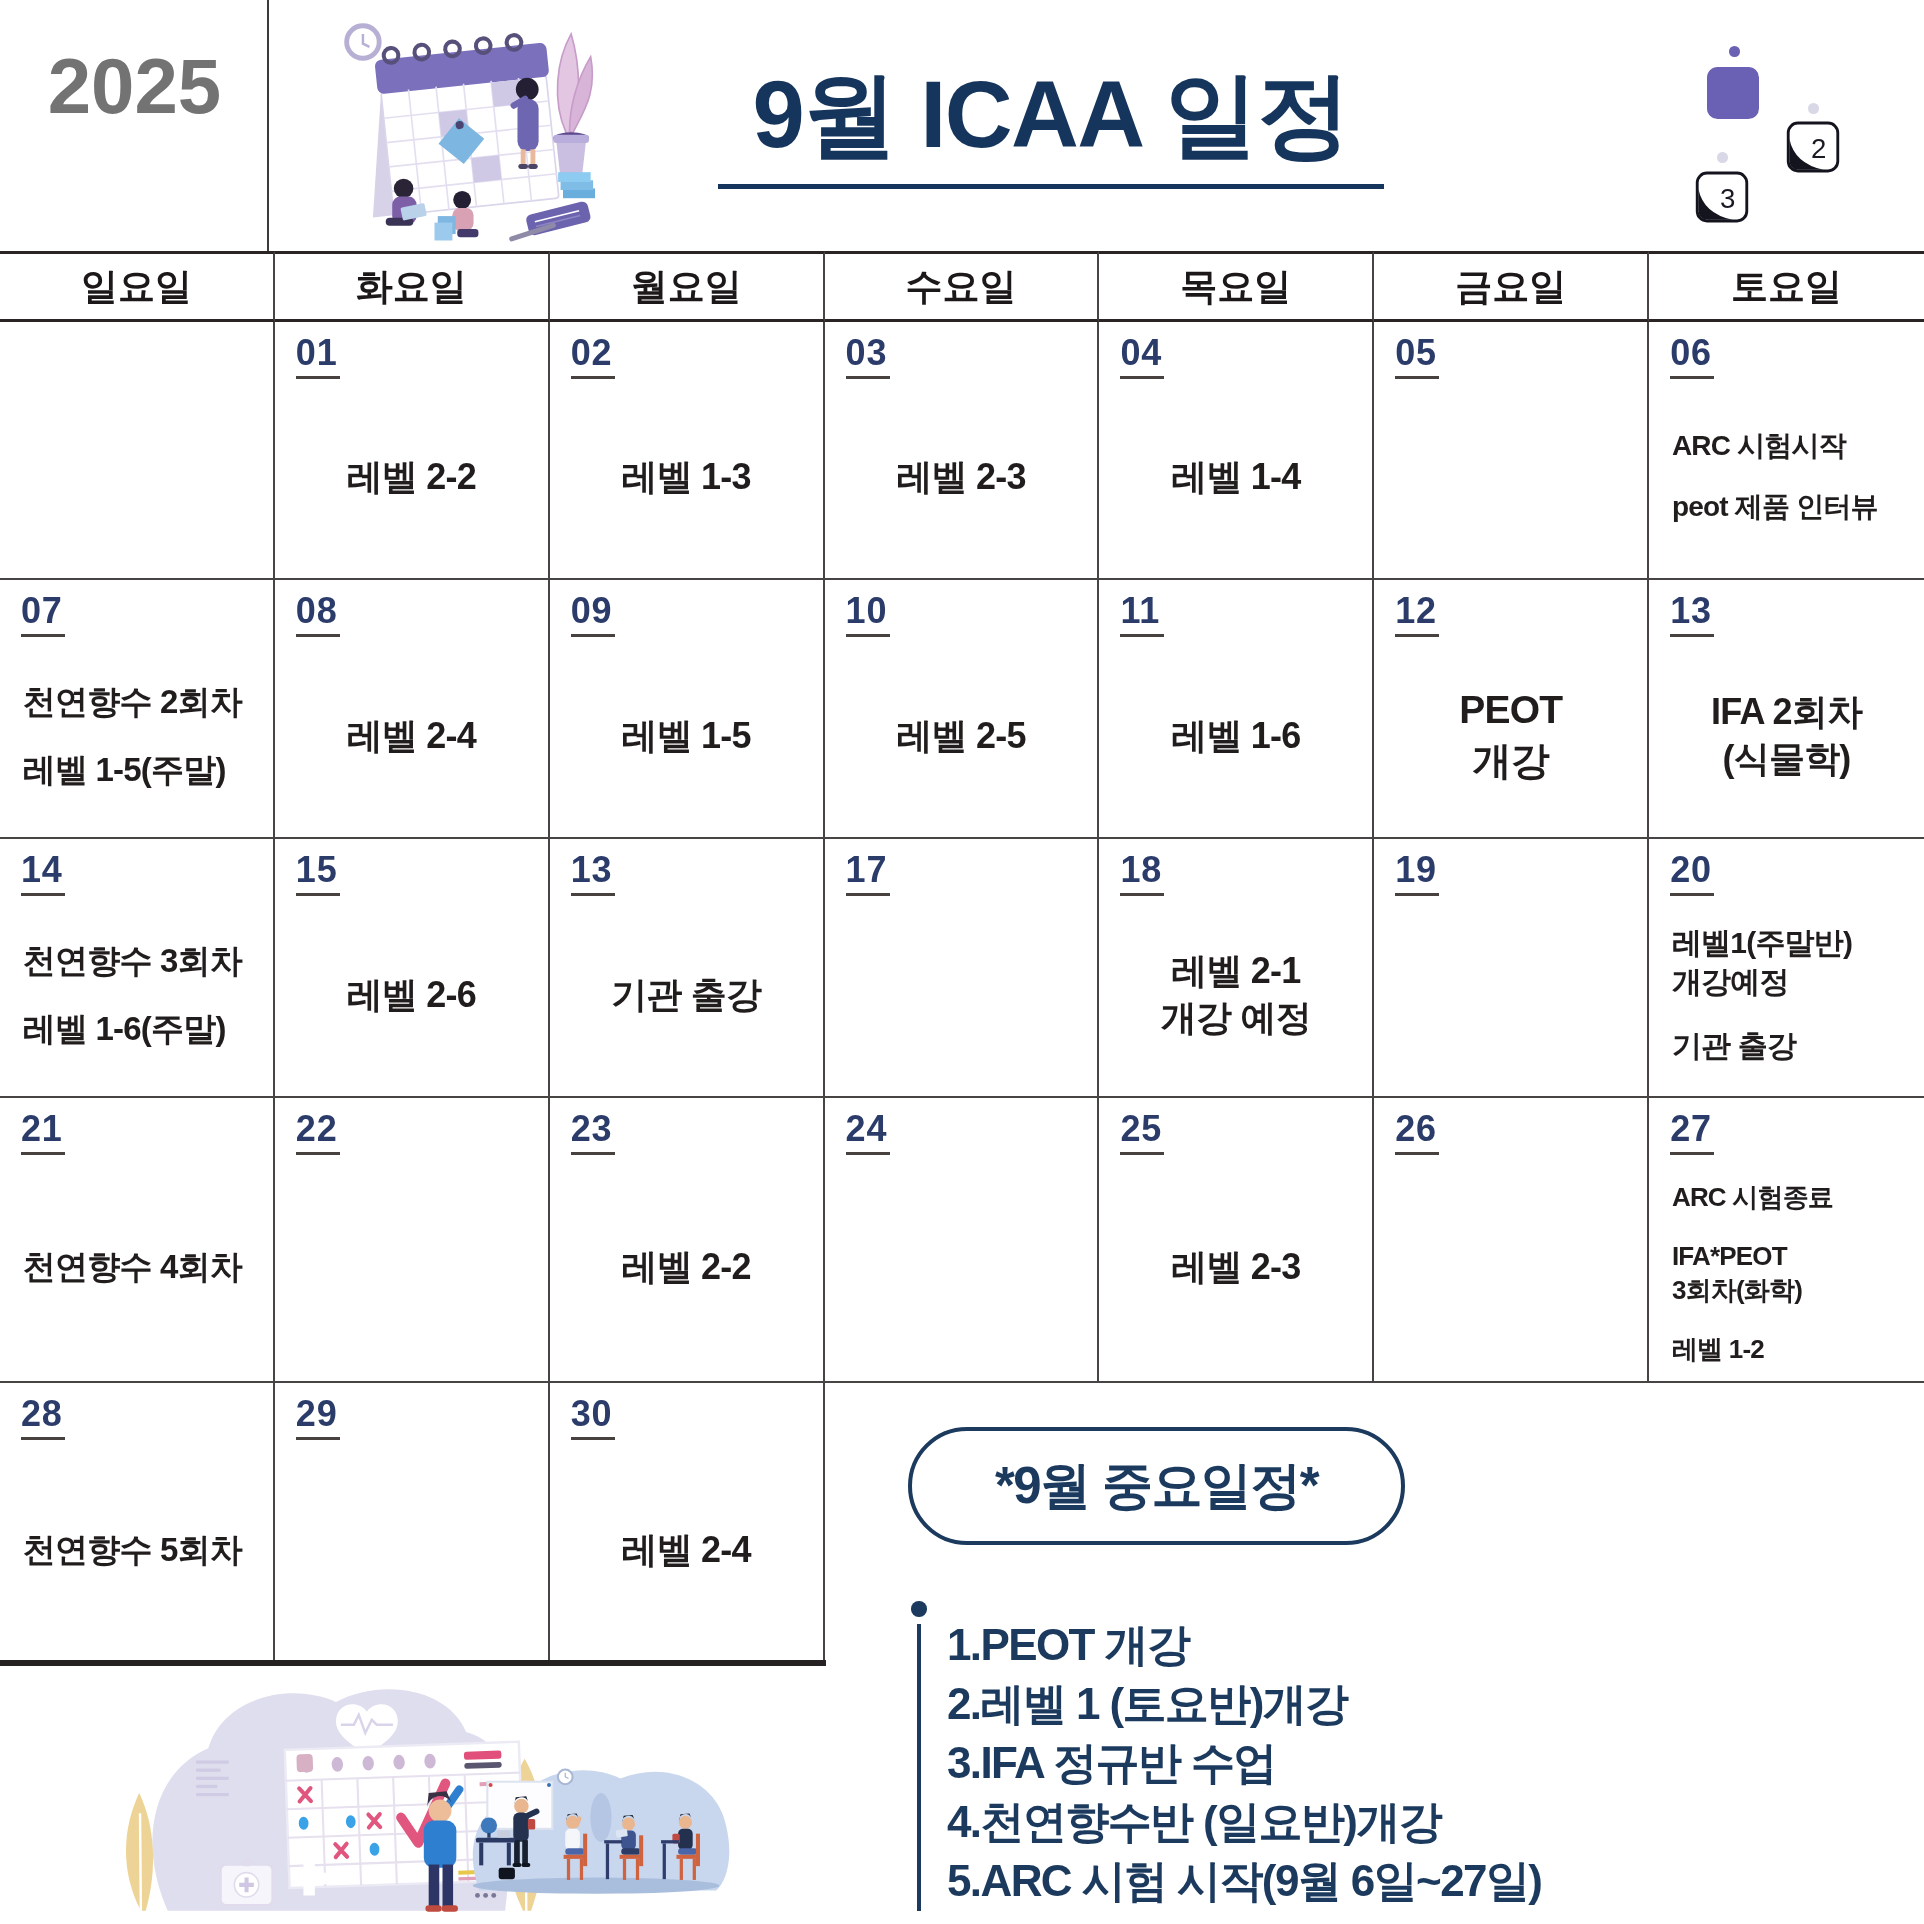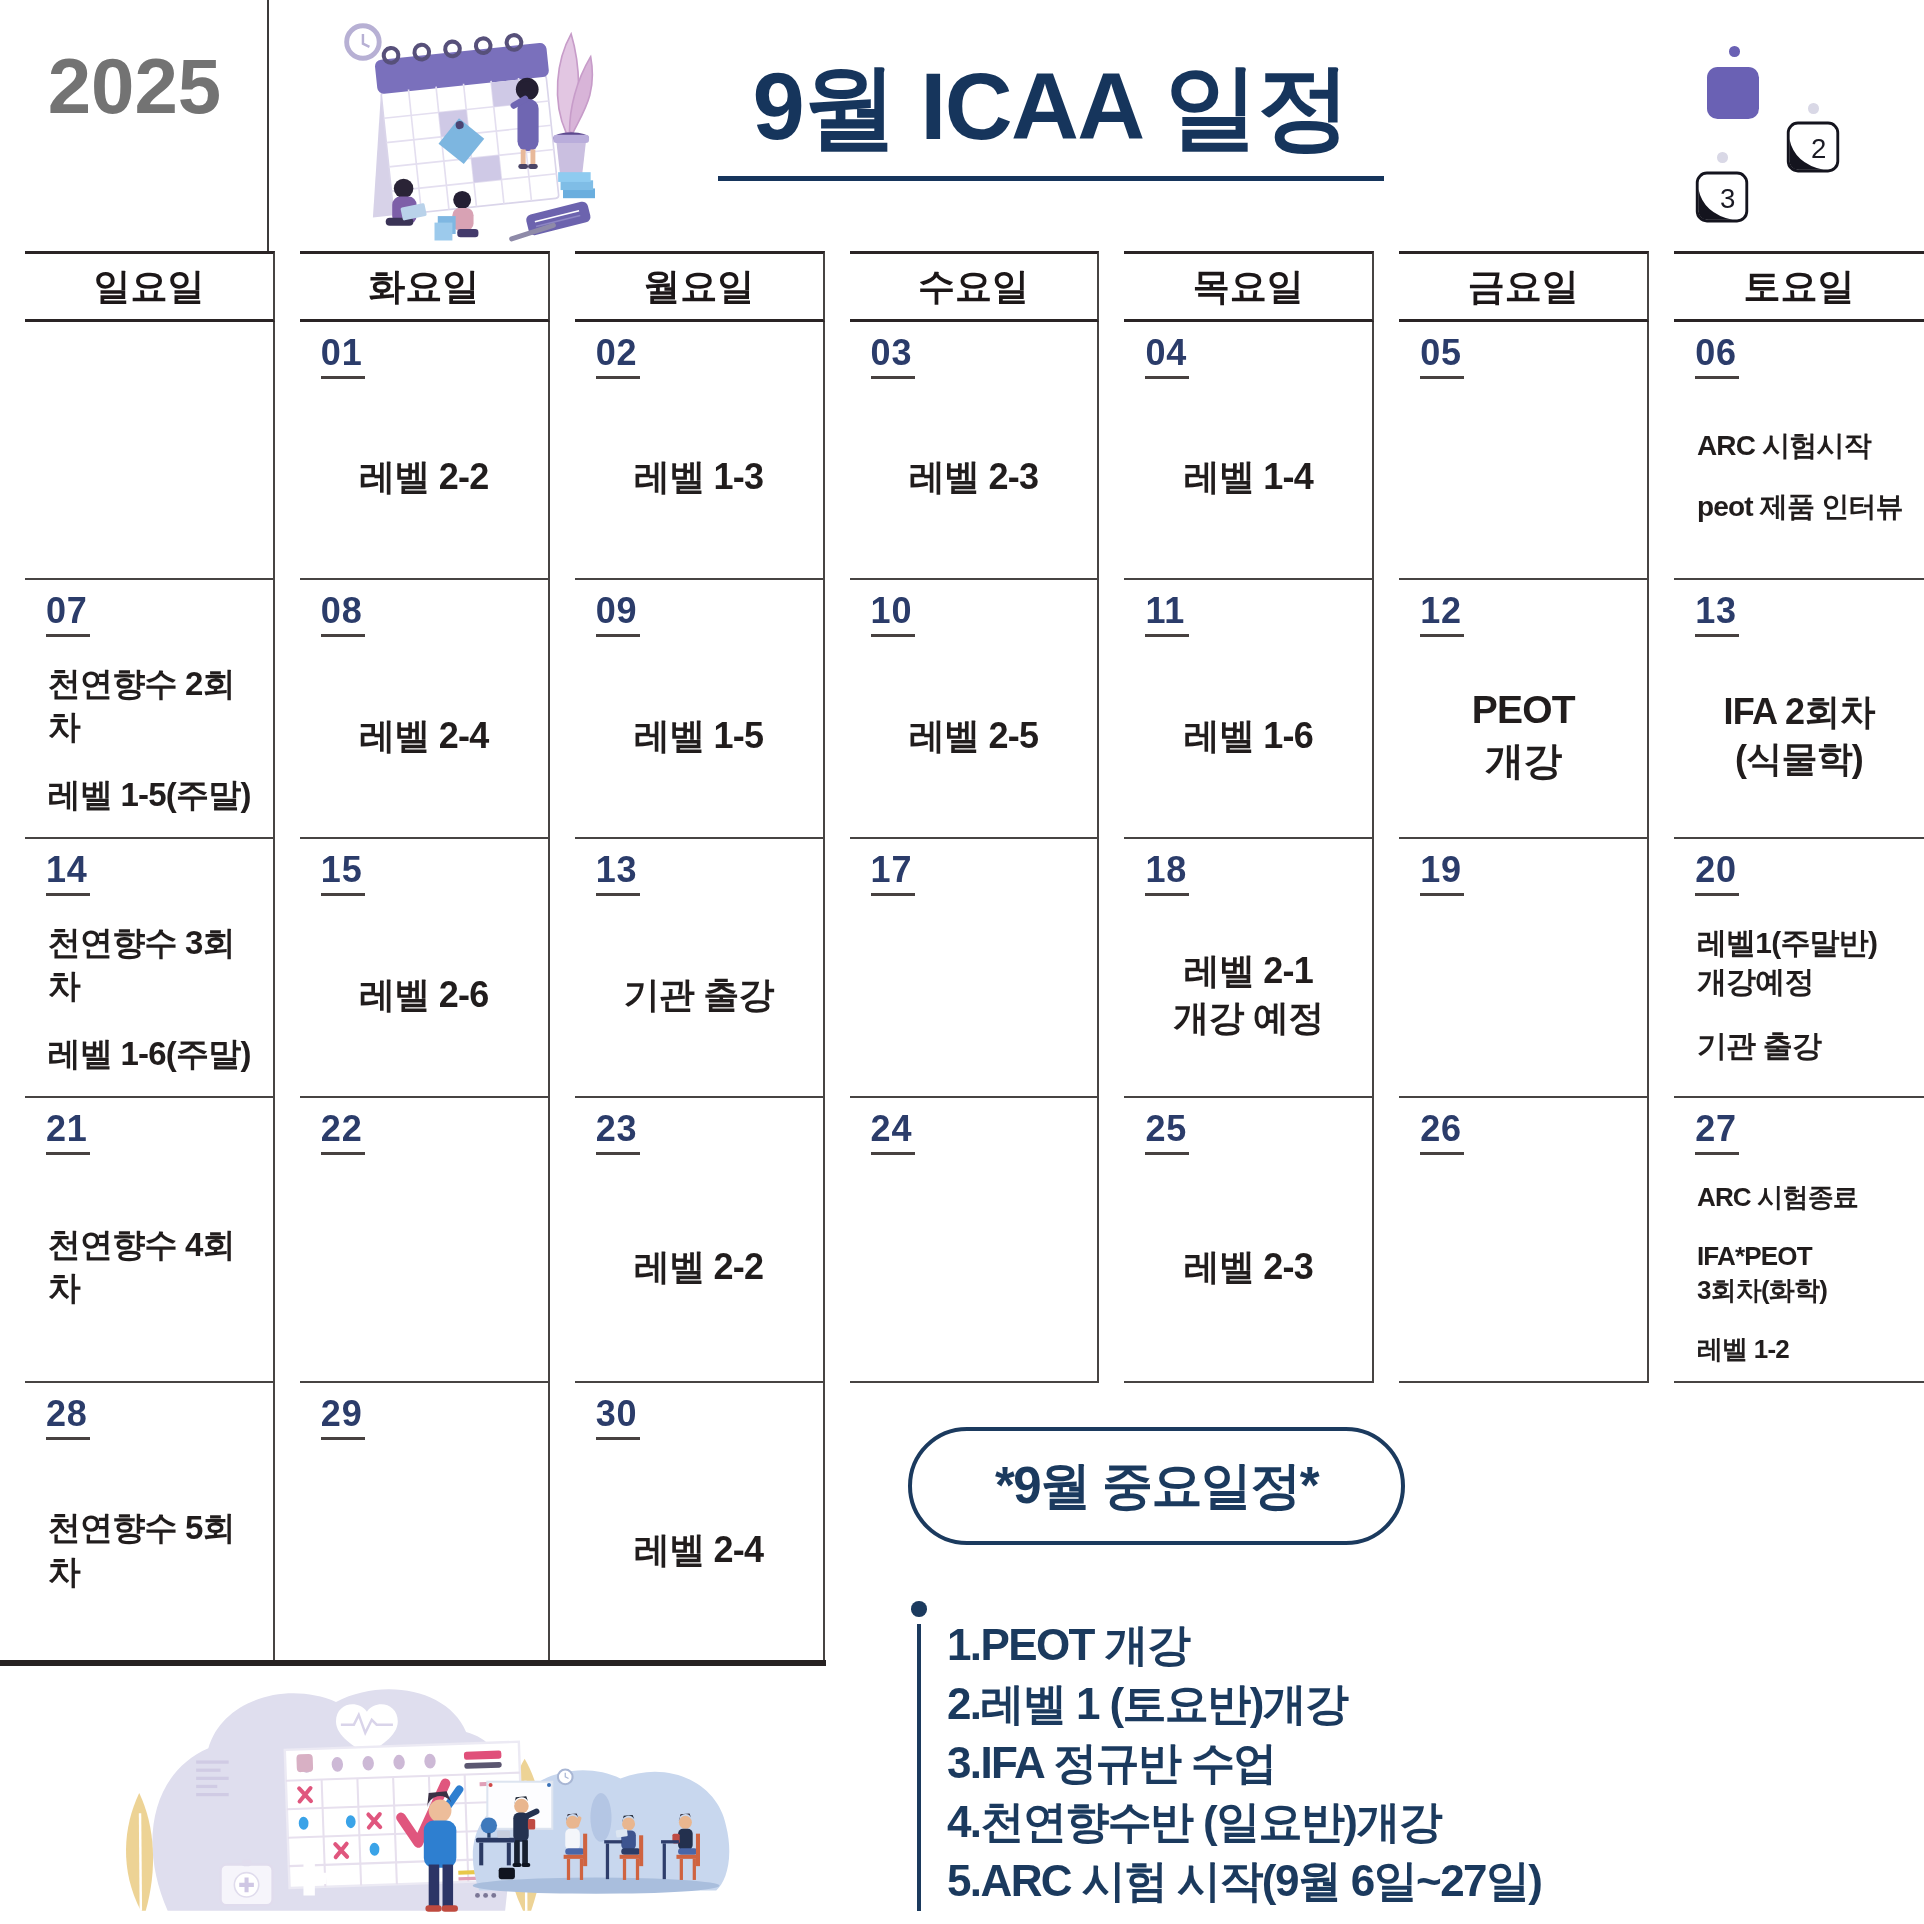--- a/index.html
+++ b/index.html
@@ -8,34 +8,34 @@
     font-family:"Liberation Sans","DejaVu Sans",sans-serif;overflow:hidden;
     -webkit-font-smoothing:antialiased;
   }
   
   .year{
     position:absolute;left:0;top:41px;width:269px;text-align:center;
     font-size:78px;font-weight:bold;color:#737373;letter-spacing:0;
   }
   .top-divider{position:absolute;left:267px;top:0;width:2.4px;height:251px;background:#3c3a3a;}
   .title-wrap{position:absolute;left:603px;top:55px;width:896px;text-align:center;}
-  .title{font-size:94px;font-weight:bold;color:#16355c;letter-spacing:-1.6px;line-height:1.1;margin:0;}
+  .title{font-size:94px;font-weight:bold;color:#16355c;letter-spacing:-1.6px;line-height:1.1;margin:8px;}
   .title-underline{width:666px;height:4.9px;background:#16355c;margin:18px auto 0;}
   .hdr-illu{position:absolute;left:322px;top:3.3px;}
   
   .deco-dot{position:absolute;border-radius:50%;}
   .deco-square{position:absolute;left:1707px;top:67px;width:52px;height:52px;border-radius:10.6px;background:#6a61b4;}
   .page-badge{position:absolute;}
   
   #grid{
     position:absolute;left:0;top:251px;width:1924px;
     display:grid;grid-template-columns:repeat(7,1fr);
     grid-template-rows:71px 258px 259px 259px 285px 280px;
   }
-  #grid > div{box-sizing:border-box;margin-left:25px;}
+  #grid > div{box-sizing:border-box;}
   .dow{
     border-top:3.3px solid #2a2425;border-bottom:3.3px solid #2a2425;
     display:flex;align-items:center;justify-content:center;
     font-size:37px;font-weight:bold;color:#1c1718;
   }
   .br{border-right:2.4px solid #474443;}
   .bb{border-bottom:2.4px solid #474443;}
   .cell{display:flex;flex-direction:column;position:relative;gap:25px;}
   .cell .date{
     display:inline-block;align-self:flex-start;

